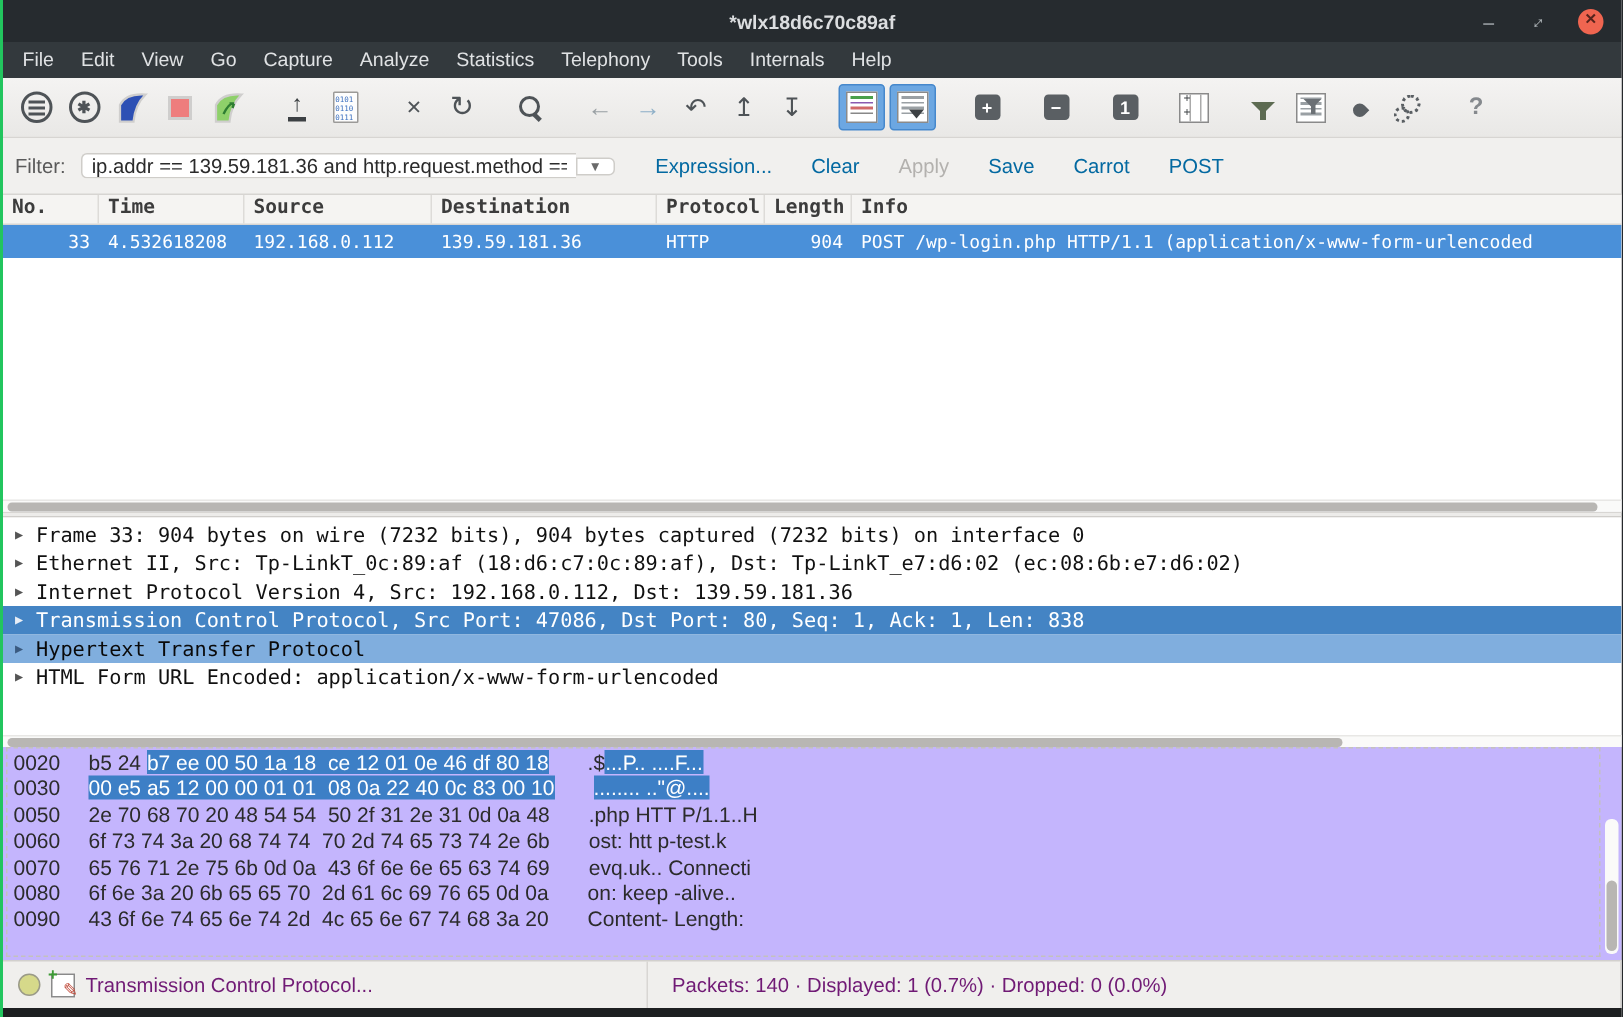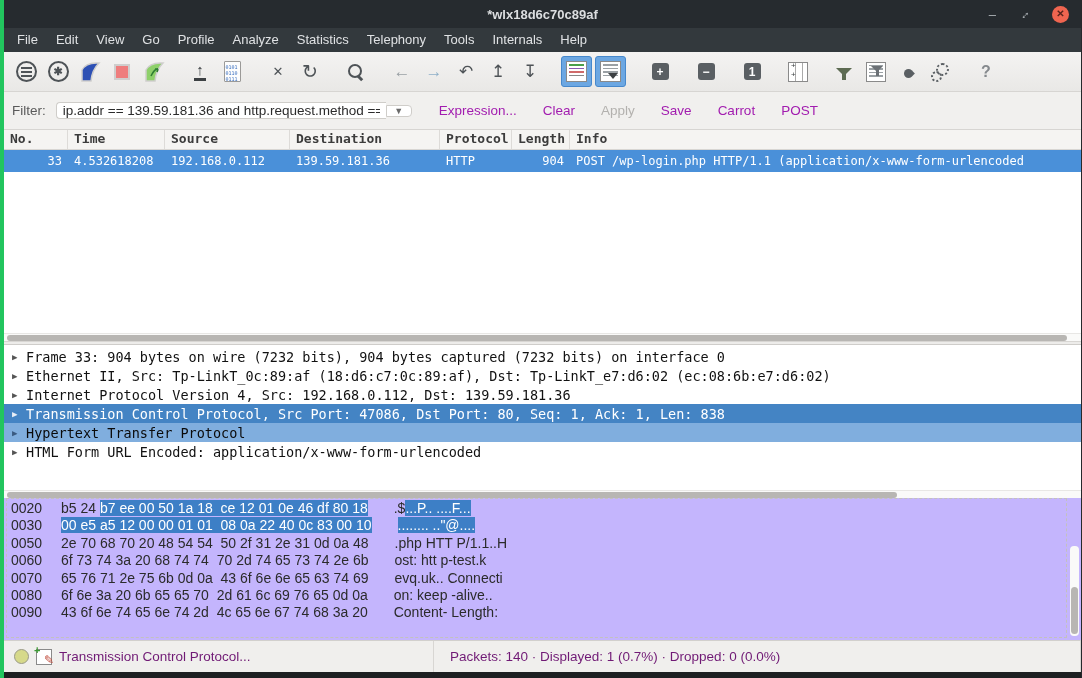--- a/index.html
+++ b/index.html
@@ -1,19 +1,19 @@
 <!DOCTYPE html>
 <html><head>
 <meta charset="utf-8">
 <style>
   * { margin:0; padding:0; box-sizing:border-box; }
   html,body { width:1082px; height:678px; overflow:hidden; }
   body { font-family:"Liberation Sans", sans-serif; font-size:13px; background:#2a2e32; }
   .window { width:1082px; height:678px; display:flex; flex-direction:column;
-            border-left:4px solid #22c55e; border-right:1px solid #26292c; background:#fff; }
+            border-left:2px solid #22c55e; border-right:1px solid #26292c; background:#fff; }
 
   
   .titlebar { height:28px; background:#262b2f; display:flex; align-items:center; position:relative; flex:0 0 auto; }
   .title { position:absolute; left:0; right:0; text-align:center; color:#dcdee0; font-weight:bold; font-size:13px; }
   .winbtns { margin-left:auto; display:flex; align-items:center; gap:22px; padding-right:12px; z-index:2; }
   .winbtn { color:#aeb4b8; font-size:13px; line-height:1; cursor:default; }
   .winbtn.restore { display:inline-block; transform:rotate(-45deg); font-size:12px; }
   .winbtn.close { width:17px; height:17px; border-radius:50%; background:#ef6550; color:#57231c;
                   display:flex; align-items:center; justify-content:center; font-size:10px; font-weight:bold; }
 
@@ -63,21 +63,21 @@
   .helpq { font-size:16px; font-weight:bold; color:#85898d; }
   svg.fin { display:block; }
 
   
   .filterbar { height:38px; background:#f1f0ee; border-bottom:1px solid #d7d5d2; display:flex; align-items:center; padding:0 8px; flex:0 0 auto; }
   .filterlabel { color:#5a5a5a; margin-right:10px; font-size:13.5px; }
   .filterinputwrap { display:flex; align-items:center; height:26px; }
   .filterinput { width:330px; border:1px solid #cfcdc9; border-right:none; border-radius:4px 0 0 4px; background:#fff;
                  font-size:13.5px; color:#2b2b2b; padding:0 6px; outline:none; font-family:"Liberation Sans",sans-serif; }
   .filterdrop { width:26px; border:1px solid #cfcdc9; border-radius:0 4px 4px 0; background:#fff; display:flex; align-items:center; justify-content:center; color:#6a6a6a; font-size:9px; }
-  .fbtn { background:none; border:none; font-size:13.5px; color:#a21caf; padding:0 13px; font-family:"Liberation Sans",sans-serif; }
+  .fbtn { background:none; border:none; font-size:13.5px; color:#0369a1; padding:0 13px; font-family:"Liberation Sans",sans-serif; }
   .fbtn.first { margin-left:14px; }
   .fbtn.disabled { color:#b3b1ae; }
 
   
   .packetlist { height:211px; background:#fff; display:flex; flex-direction:column; flex:0 0 auto; position:relative; }
   .plheader { height:20px; background:#f5f4f2; border-bottom:1px solid #d8d6d3; display:flex;
               font-family:"DejaVu Sans Mono",monospace; font-weight:bold; font-size:13px; color:#3c3c3c; flex:0 0 auto; }
   .plheader .col { padding:1px 6px; border-right:1px solid #dddbd8; white-space:nowrap; overflow:hidden; }
   .col.no { width:64px; } .col.time { width:97px; } .col.src { width:125px; } .col.dst { width:150px; }
   .col.proto { width:72px; } .col.len { width:58px; } .col.info { flex:1; border-right:none; }
@@ -136,21 +136,21 @@
       <span class="winbtn restore">↔</span>
       <span class="winbtn close">✕</span>
     </div>
   </div>
 
   <div class="menubar" id="menubar">
       <span class="menuitem">File</span>
       <span class="menuitem">Edit</span>
       <span class="menuitem">View</span>
       <span class="menuitem">Go</span>
-      <span class="menuitem">Profile</span>
+      <span class="menuitem">Capture</span>
       <span class="menuitem">Analyze</span>
       <span class="menuitem">Statistics</span>
       <span class="menuitem">Telephony</span>
       <span class="menuitem">Tools</span>
       <span class="menuitem">Internals</span>
       <span class="menuitem">Help</span>
     </div>
 
   <div class="toolbar">
     <div class="tbi">

